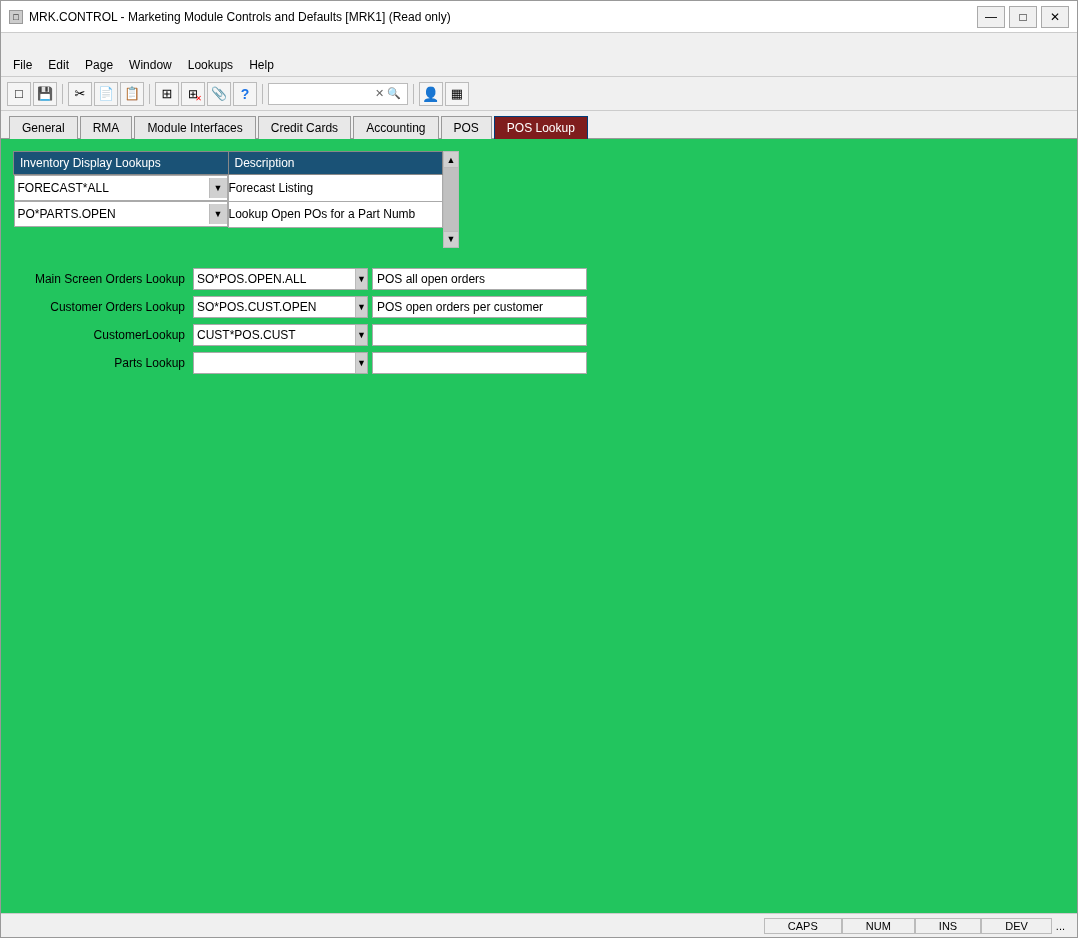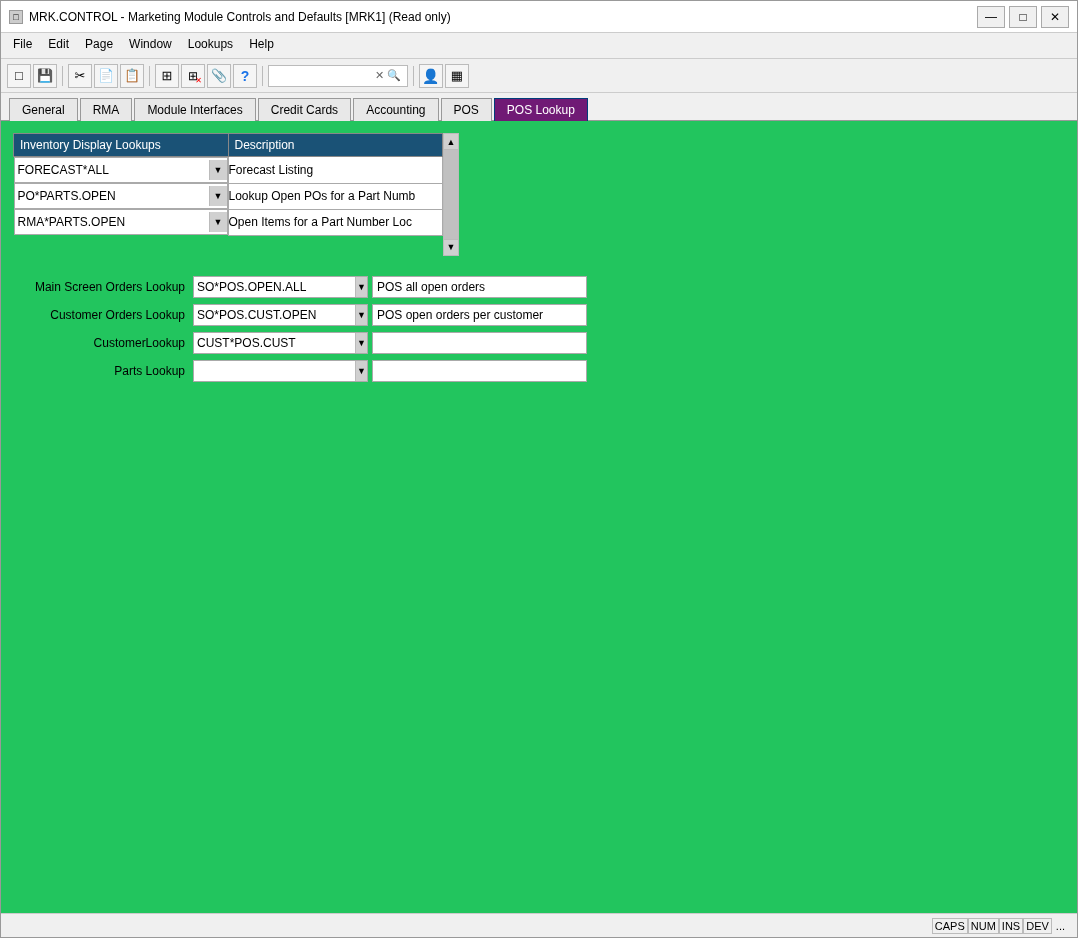--- a/index.html
+++ b/index.html
@@ -9,35 +9,35 @@
     
     
     .title-bar { background: #fff; border-bottom: 1px solid #ccc; display: flex; align-items: center; justify-content: space-between; padding: 4px 8px; height: 32px; }
     .title-bar-left { display: flex; align-items: center; gap: 6px; }
     .title-bar-icon { width: 14px; height: 14px; background: #ccc; border: 1px solid #999; font-size: 9px; display: flex; align-items: center; justify-content: center; }
     .title-bar-text { font-size: 12px; }
     .title-bar-controls { display: flex; gap: 4px; }
     .title-btn { width: 28px; height: 22px; border: 1px solid #aaa; background: #f0f0f0; cursor: pointer; display: flex; align-items: center; justify-content: center; font-size: 12px; }
     
     
-    .menu-bar { background: #f0f0f0; border-bottom: 1px solid #ccc; display: flex; align-items: flex-start; padding: 2px 4px; height: 26px; }
+    .menu-bar { background: #f0f0f0; border-bottom: 1px solid #ccc; display: flex; align-items: flex-end; padding: 2px 4px; height: 44px; }
     .menu-item { padding: 2px 8px; cursor: pointer; font-size: 12px; }
     
     
     .toolbar { background: #f0f0f0; border-bottom: 1px solid #ccc; display: flex; align-items: center; padding: 3px 6px; gap: 2px; height: 34px; }
     .toolbar-btn { width: 24px; height: 24px; border: 1px solid #bbb; background: #f5f5f5; cursor: pointer; display: flex; align-items: center; justify-content: center; font-size: 13px; }
     .toolbar-sep { width: 1px; height: 20px; background: #bbb; margin: 0 3px; }
     .toolbar-search { display: flex; align-items: center; border: 1px solid #bbb; background: white; height: 22px; padding: 0 3px; gap: 3px; width: 140px; }
     .toolbar-search input { border: none; outline: none; font-size: 12px; width: 110px; }
     .toolbar-search-icon { font-size: 11px; color: #666; cursor: pointer; }
     
     
     .tab-bar { background: #f0f0f0; padding: 4px 8px 0 8px; display: flex; align-items: flex-end; gap: 2px; border-bottom: 1px solid #999; }
     .tab { padding: 4px 12px; border: 1px solid #999; border-bottom: none; background: #e8e8e8; cursor: pointer; font-size: 12px; position: relative; top: 1px; }
-    .tab.active { background: #701a75; color: white; border-color: #003d7a; }
+    .tab.active { background: #7f1d1d; color: white; border-color: #003d7a; }
     
     
     .content { background: #22c55e; flex: 1; padding: 12px; overflow: hidden; }
     
     
     .inventory-table { border-collapse: collapse; width: 430px; margin-bottom: 20px; }
     .inventory-table th { background: #1a5276; color: white; border: 1px solid #888; padding: 4px 6px; text-align: left; font-size: 12px; font-weight: normal; }
     .inventory-table td { border: 1px solid #aaa; padding: 2px 0; font-size: 12px; vertical-align: middle; }
     .row-highlighted { background: #00ff00; }
     .row-normal { background: white; }
@@ -59,21 +59,21 @@
     .lookup-section { margin-top: 20px; }
     .lookup-row { display: flex; align-items: center; margin-bottom: 6px; }
     .lookup-label { text-align: right; width: 180px; padding-right: 8px; font-size: 12px; }
     .lookup-dropdown { display: flex; align-items: center; border: 1px solid #aaa; background: white; height: 22px; width: 175px; }
     .lookup-dropdown-input { border: none; outline: none; font-size: 12px; flex: 1; padding: 0 3px; background: transparent; }
     .lookup-dropdown-btn { width: 18px; height: 20px; background: #d0d0d0; border: none; border-left: 1px solid #bbb; cursor: pointer; display: flex; align-items: center; justify-content: center; font-size: 9px; }
     .lookup-desc { border: 1px solid #aaa; background: white; height: 22px; width: 215px; margin-left: 4px; font-size: 12px; padding: 2px 4px; display: flex; align-items: center; }
     
     
     .status-bar { background: #f0f0f0; border-top: 1px solid #ccc; height: 24px; display: flex; align-items: center; justify-content: flex-end; padding: 0 8px; gap: 0; }
-    .status-item { border: 1px solid #bbb; padding: 1px 2px; font-size: 11px; background: #f0f0f0; }
+    .status-item { border: 1px solid #bbb; padding: 1px 23px; font-size: 11px; background: #f0f0f0; }
     .status-dots { padding: 1px 4px; font-size: 11px; }
   </style>
 </head>
 <body>
 
 <div class="window">
 
   <div class="title-bar">
     <div class="title-bar-left">
       <div class="title-bar-icon">□</div>
@@ -163,27 +163,20 @@
             </td>
             <td class="description-cell">Forecast Listing</td>
           </tr>
           <tr class="row-normal">
             <td class="dropdown-cell">
               <input class="dropdown-input" type="text" value="PO*PARTS.OPEN" style="">
               <button class="dropdown-btn">▼</button>
             </td>
             <td class="description-cell">Lookup Open POs for a Part Numb</td>
           </tr>
-          <tr class="row-normal">
-            <td class="dropdown-cell">
-              <input class="dropdown-input" type="text" value="RMA*PARTS.OPEN" style="">
-              <button class="dropdown-btn">▼</button>
-            </td>
-            <td class="description-cell">Open Items for a Part Number Loc</td>
-          </tr>
         </tbody>
       </table>
       <div class="scroll-bar">
         <div class="scroll-up">▲</div>
         <div class="scroll-thumb"></div>
         <div class="scroll-down">▼</div>
       </div>
     </div>
 
     <div class="lookup-section">

